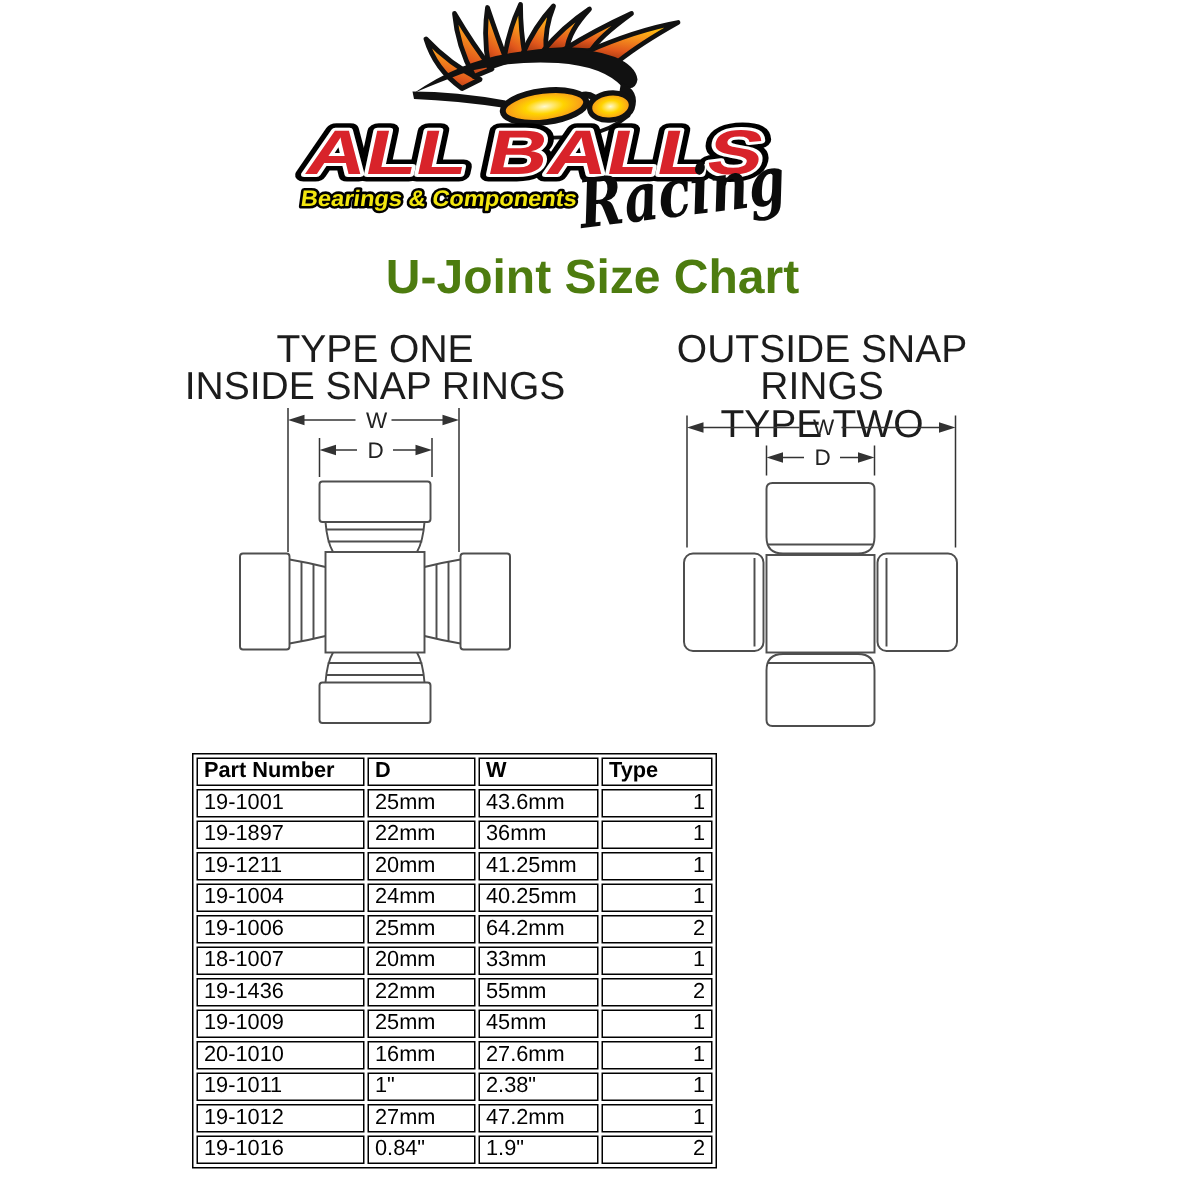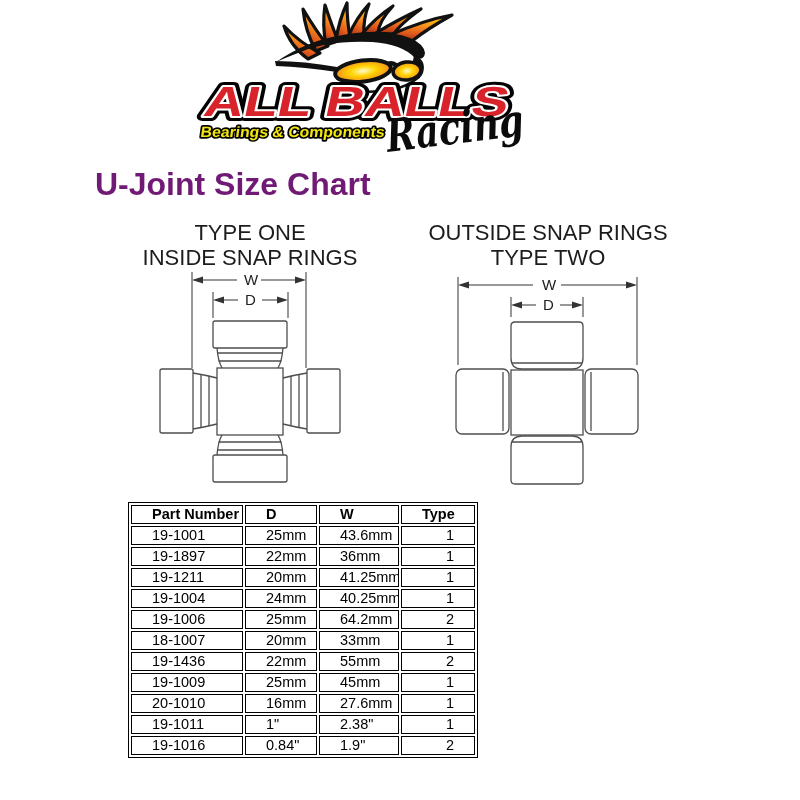--- a/index.html
+++ b/index.html
@@ -7,45 +7,45 @@
     width:800px;height:800px;position:relative;background:#ffffff;
     font-family:"Liberation Sans", sans-serif;color:#000;overflow:hidden;
   }
   .abs{position:absolute;}
 
   
   #logo{left:178px;top:0;width:360px;height:170px;}
 
   
   #page-title{
-    left:95px;top:166px;width:600px;
-    font-size:32px;font-weight:bold;color:#701a75;letter-spacing:0px;
-  }
-
-  
-  .diagram-heading{width:260px;text-align:center;font-size:22px;line-height:25px;color:#1c1c1c;}
+    left:95px;top:166px;width:600px;text-align:center;
+    font-size:32px;font-weight:bold;color:#4d7c0f;letter-spacing:0px;
+  }
+
+  
+  .diagram-heading{width:260px;text-align:center;font-size:26px;line-height:25px;color:#1c1c1c;}
   #heading-one{left:120px;top:220px;}
   #heading-two{left:418px;top:220px;}
   .drawing{width:250px;height:232px;}
   #drawing-one{left:125px;top:265px;}
   #drawing-two{left:423px;top:265px;}
   .dimlbl{font-size:15px;fill:#222;}
   .art{stroke:#4e4e4e;stroke-width:1.3;fill:none;}
   .dim{stroke:#333;stroke-width:1;fill:none;}
   .arr{fill:#333;stroke:none;}
 
   
   #size-table{
     left:128px;top:502px;width:350px;
     border-collapse:separate;border-spacing:2px;
     border:1px solid #000;table-layout:fixed;
     font-size:14.5px;
   }
   #size-table th,#size-table td{
-    border:1px solid #000;padding:0 20px;height:17px;line-height:17px;
+    border:1px solid #000;padding:0 4px;height:17px;line-height:17px;
     text-align:left;overflow:hidden;white-space:nowrap;
   }
   #size-table th{font-weight:bold;}
   #size-table td.num{text-align:right;}
 </style>
 </head>
 <body>
 
 <svg id="logo" class="abs" viewBox="0 0 360 170" aria-hidden="true">
   <defs>
@@ -272,19 +272,25 @@
         <td>27.6mm</td>
         <td class="num">1</td>
       </tr>
       <tr>
         <td>19-1011</td>
         <td>1"</td>
         <td>2.38"</td>
         <td class="num">1</td>
       </tr>
       <tr>
+        <td>19-1012</td>
+        <td>27mm</td>
+        <td>47.2mm</td>
+        <td class="num">1</td>
+      </tr>
+      <tr>
         <td>19-1016</td>
         <td>0.84"</td>
         <td>1.9"</td>
         <td class="num">2</td>
       </tr>
     </tbody>
 </table>
 
 </body></html>

